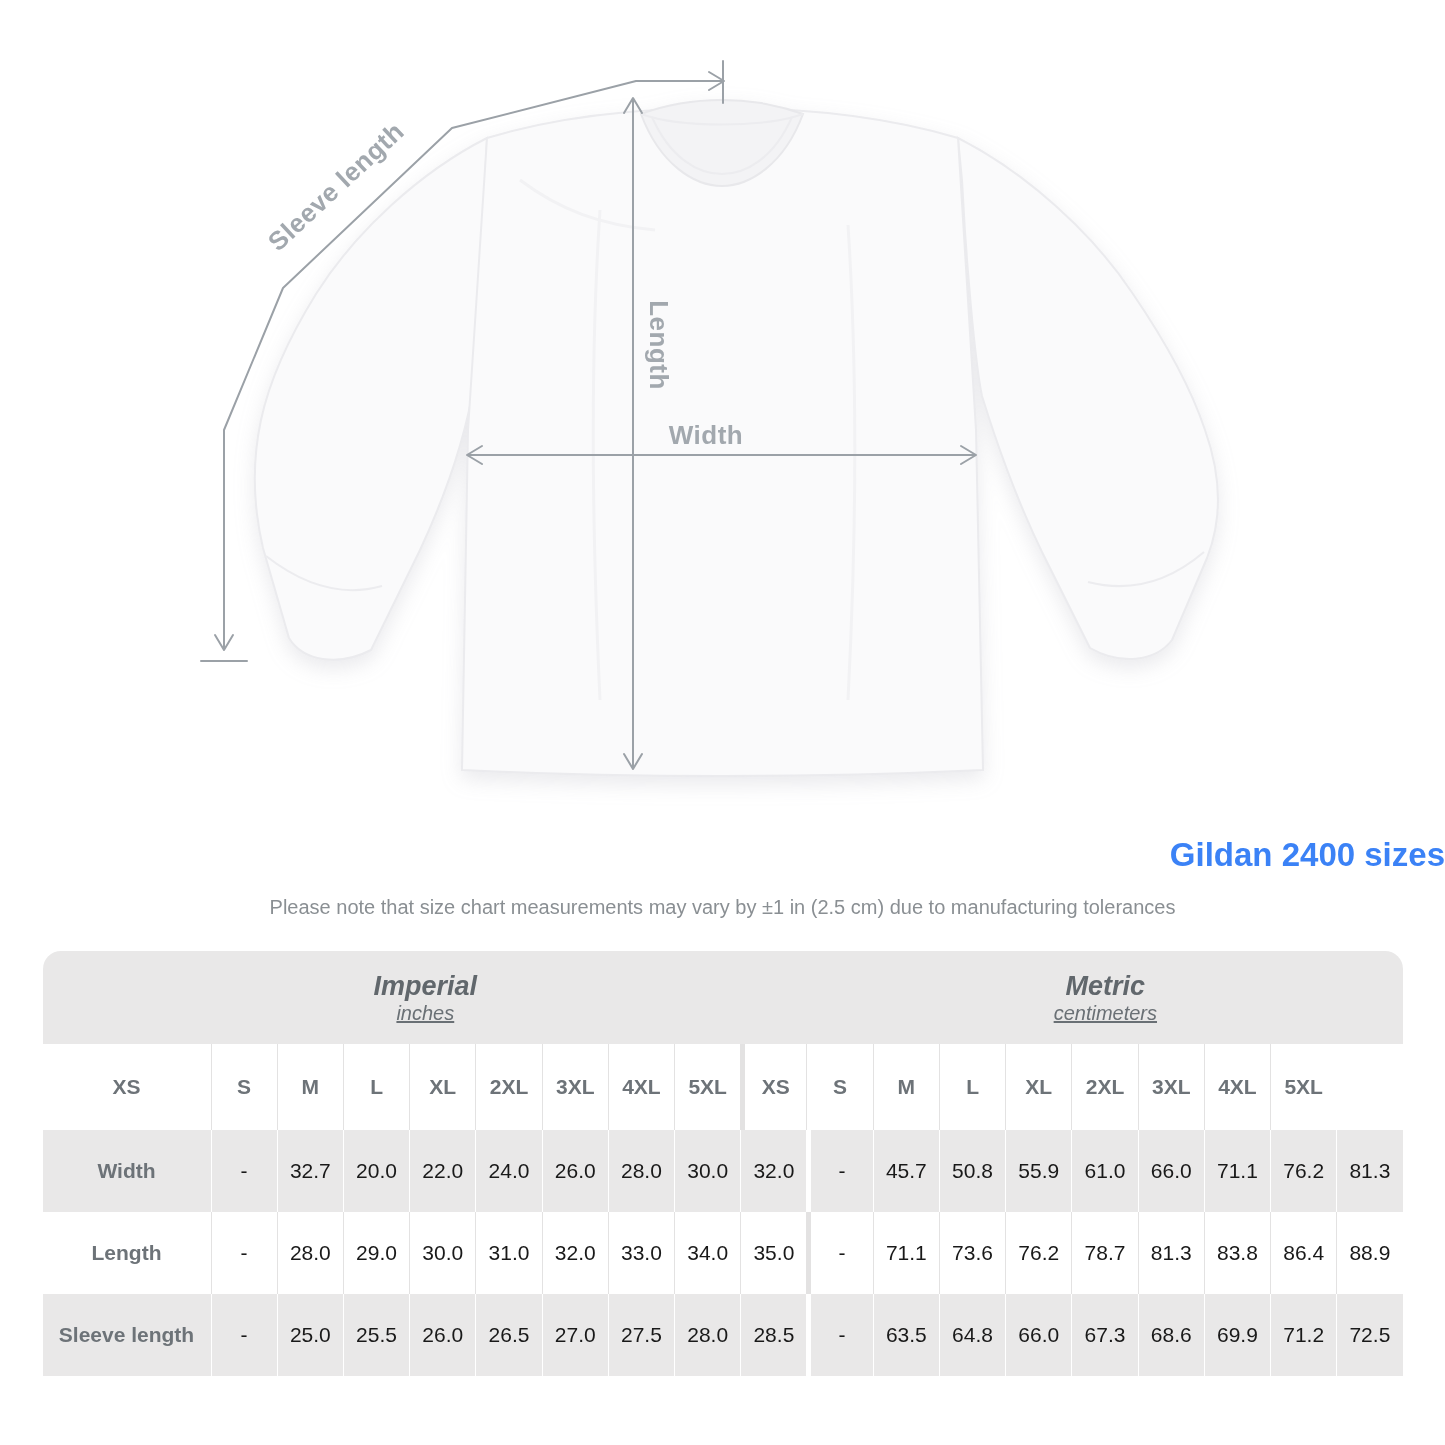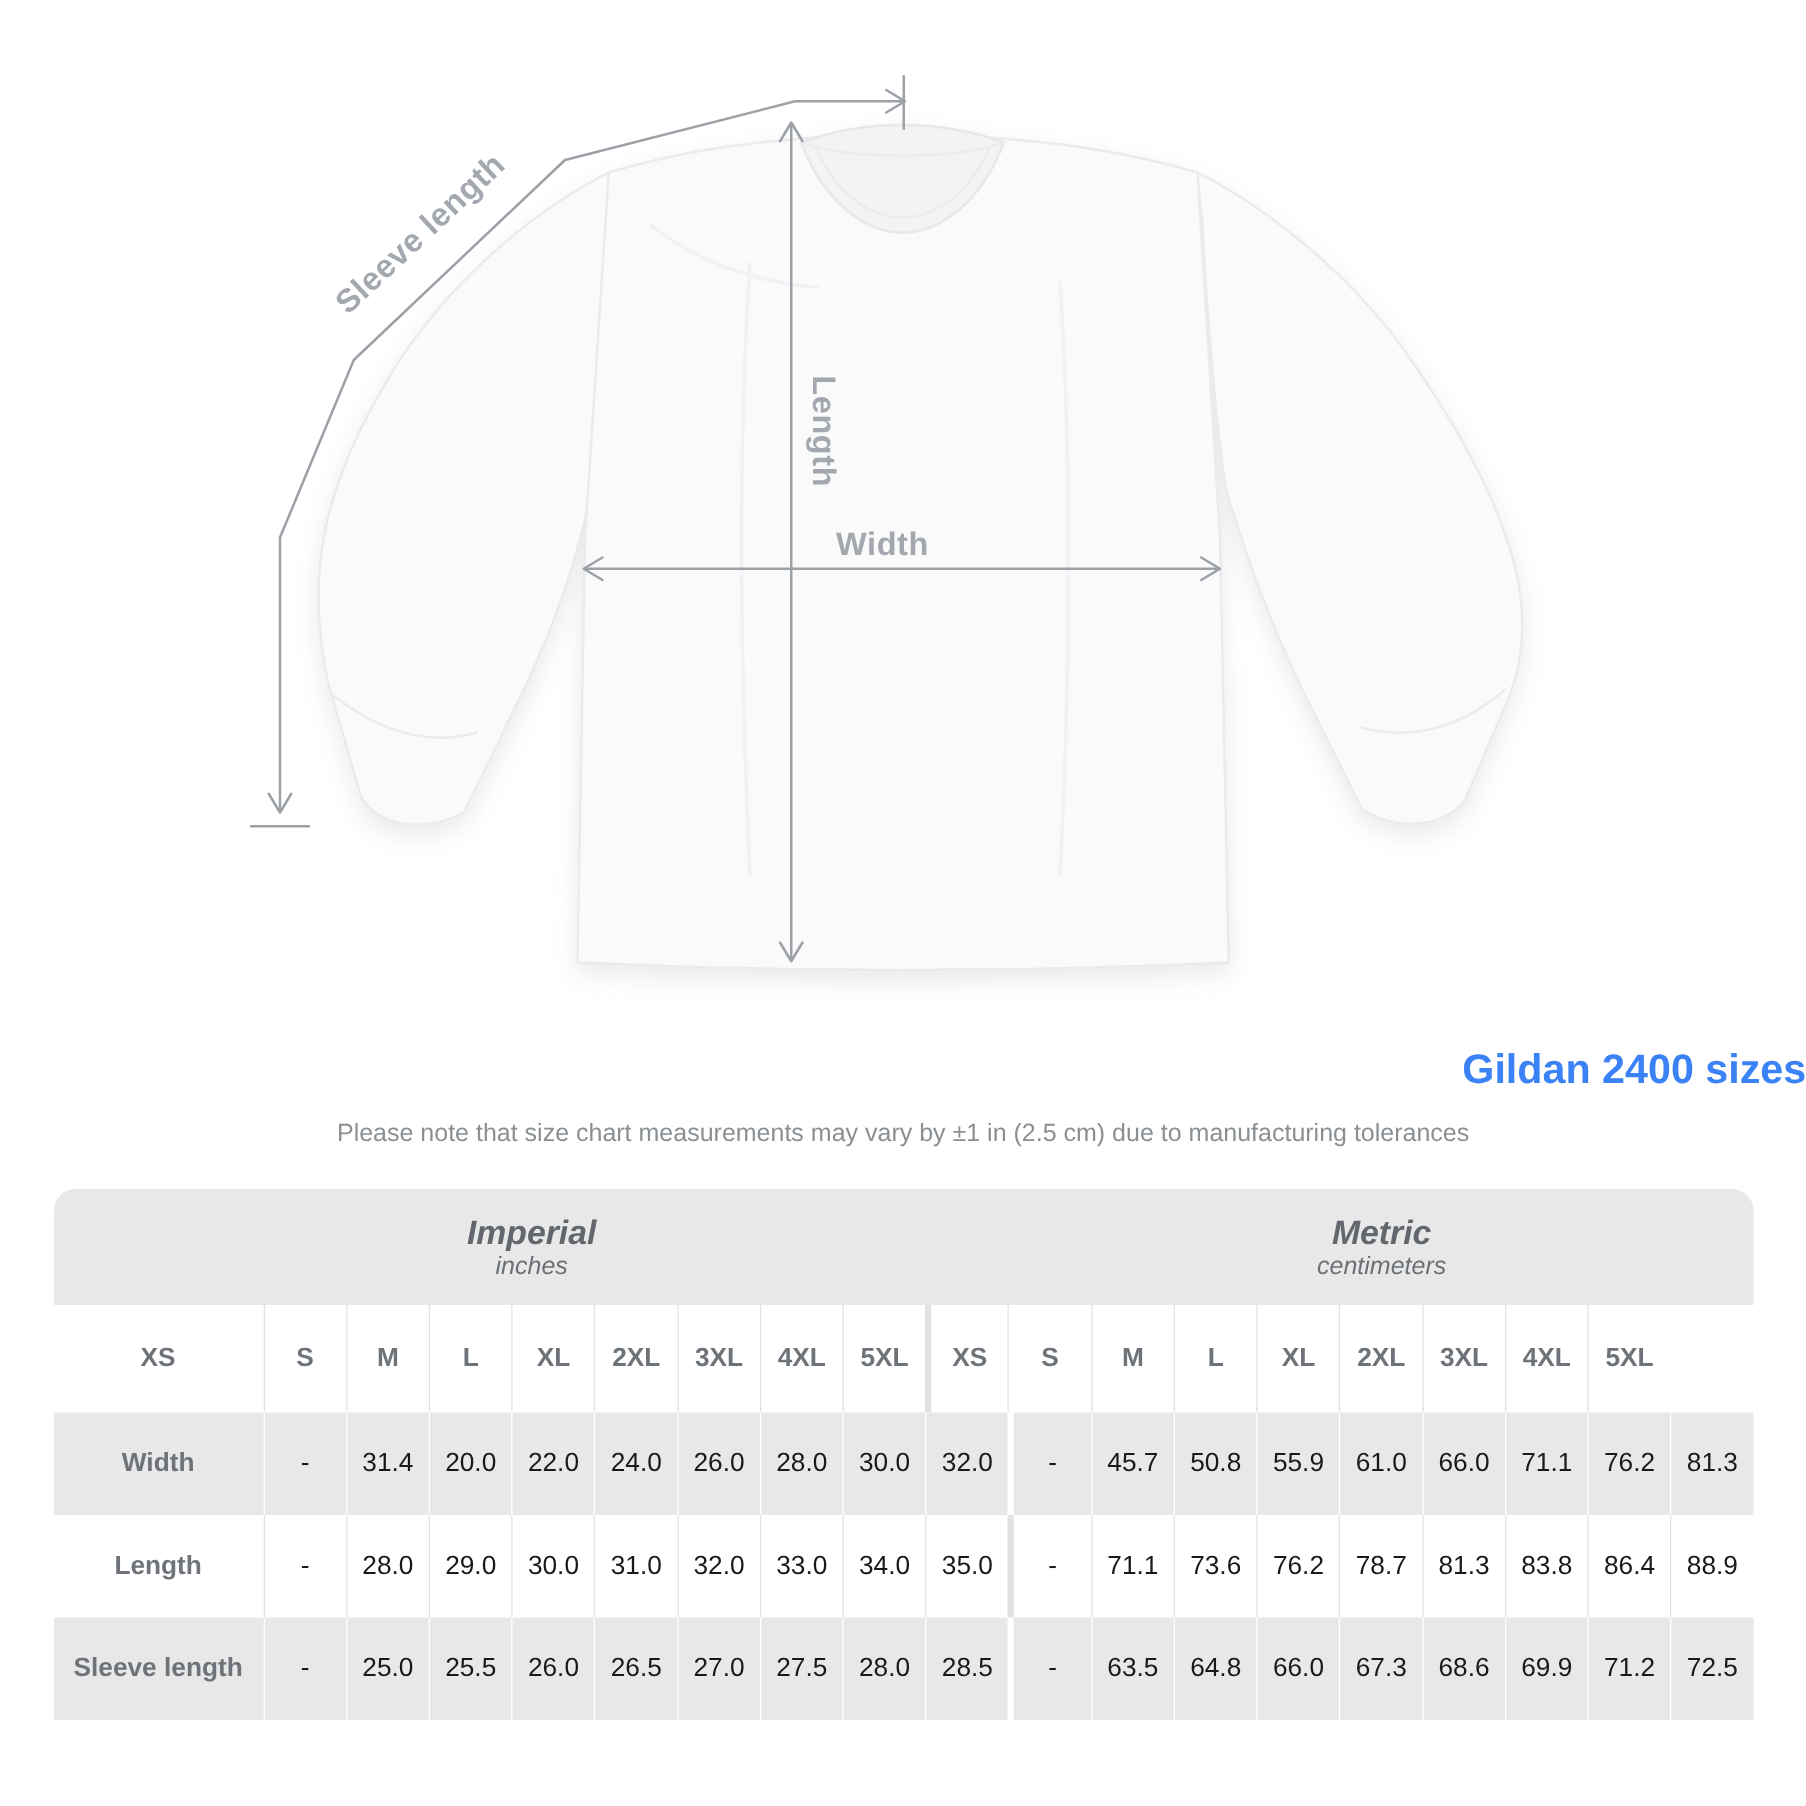--- a/index.html
+++ b/index.html
@@ -19,21 +19,21 @@
   .shirt .opening{fill:#f3f3f5;stroke:#e8e8eb;stroke-width:2;}
   .measure path{fill:none;stroke:#9ba1a7;stroke-width:2;stroke-linecap:round;stroke-linejoin:round;}
   .mlabel{font-family:"Liberation Sans",sans-serif;font-size:26px;font-weight:bold;fill:#a2a8ae;letter-spacing:.5px;}
   
   .chart-title{margin-top:26px;text-align:right;font-size:33px;font-weight:bold;color:#3b82f6;}
   .chart-subtitle{margin-top:22px;text-align:center;font-size:20px;color:#8a8f93;}
   
   .size-table{width:1360px;margin:32px auto 0;border-radius:18px;overflow:hidden;background:#ffffff;}
   .unit-band{display:grid;grid-template-columns:56.3% 43.7%;background:#e9e8e8;height:93px;align-items:center;}
   .unit-name{text-align:center;font-size:27px;font-weight:bold;font-style:italic;color:#61676c;}
-  .unit-sub{text-align:center;font-size:20px;font-style:italic;color:#6a7075;}
+  .unit-sub{text-align:center;font-size:20px;font-style:italic;color:#6a7075;text-decoration:underline;}
   .t-row{display:grid;grid-template-columns:168px repeat(18,1fr);}
   .t-row.header{height:86px;background:#ffffff;}
   .t-row.data{height:82px;}
   .t-row.stripe{background:#e9e8e8;}
   .t-row.plain{background:#ffffff;}
   .t-cell{display:flex;align-items:center;justify-content:center;font-size:21px;color:#191919;border-left:1px solid #e3e2e2;}
   .t-row.stripe .t-cell{border-left-color:#ffffff;}
   .t-cell:first-child{border-left:none;}
   .t-cell.metric-start{border-left-width:5px;}
   .t-cell.head,.t-cell.rlabel{font-weight:bold;color:#6d7378;}
@@ -121,21 +121,21 @@
       <div class="t-cell head">XL</div>
       <div class="t-cell head">2XL</div>
       <div class="t-cell head">3XL</div>
       <div class="t-cell head">4XL</div>
       <div class="t-cell head">5XL</div>
     </div>
 
     <div class="t-row data stripe">
       <div class="t-cell rlabel">Width</div>
       <div class="t-cell">-</div>
-      <div class="t-cell">31.4</div>
+      <div class="t-cell">32.7</div>
       <div class="t-cell">20.0</div>
       <div class="t-cell">22.0</div>
       <div class="t-cell">24.0</div>
       <div class="t-cell">26.0</div>
       <div class="t-cell">28.0</div>
       <div class="t-cell">30.0</div>
       <div class="t-cell">32.0</div>
       <div class="t-cell metric-start">-</div>
       <div class="t-cell">45.7</div>
       <div class="t-cell">50.8</div>

